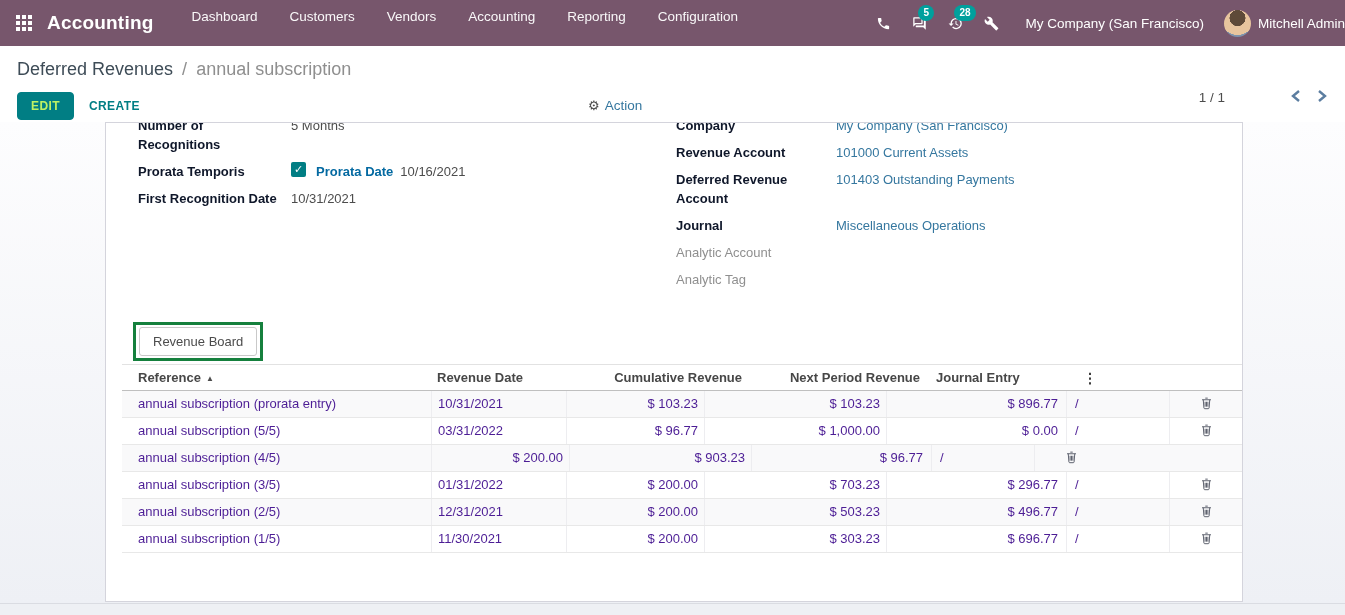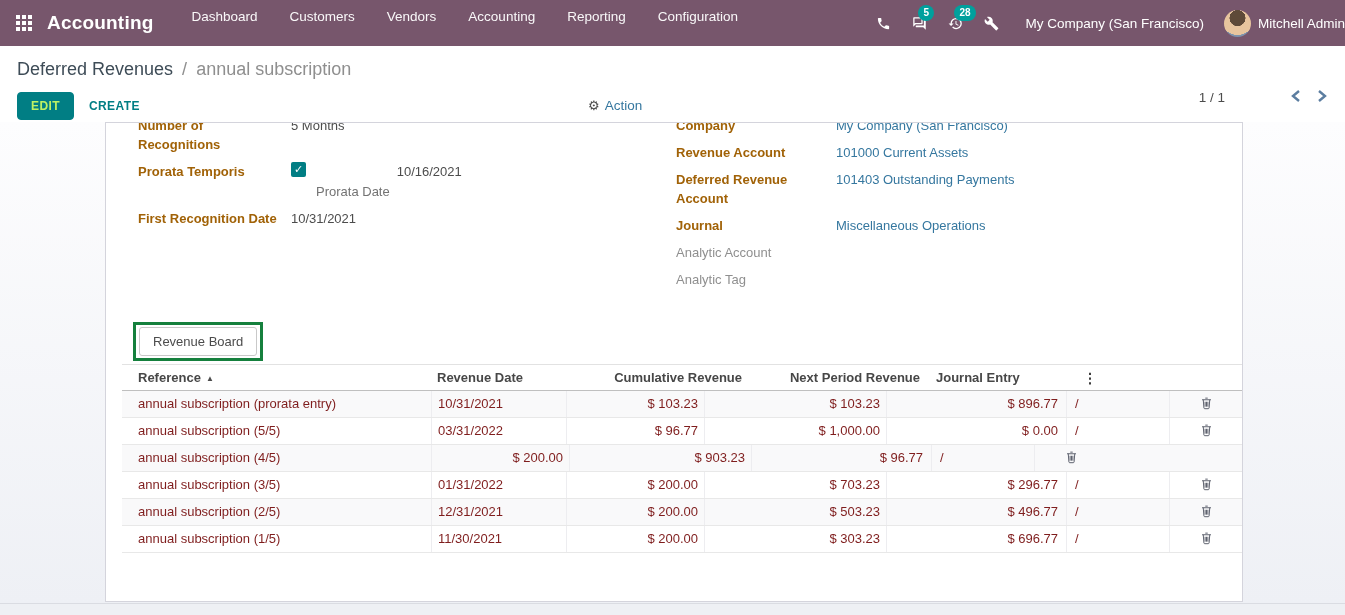--- a/index.html
+++ b/index.html
@@ -38,39 +38,39 @@
   .pager-btn svg { width:10px; height:12px; stroke:#5b7da0; stroke-width:2.4; fill:none; }
 
   
   .main { height:481px; background:linear-gradient(180deg,#fdfdfe 0%,#eef0f5 100%); }
   .sheet { margin-left:105px; width:1138px; height:480px; background:#fff; border:1px solid #d4d4dc; overflow:hidden; position:relative; }
 
   .form-grid { display:flex; margin-top:-7px; padding-left:32px; font-size:13px; }
   .fcol-left { flex:0 0 538px; }
   .fcol-right { flex:1; }
   .field-row { display:flex; margin-bottom:8px; line-height:19px; }
-  .f-label { flex:0 0 153px; font-weight:700; color:#a16207; padding-right:8px; }
+  .f-label { flex:0 0 153px; font-weight:700; color:#0f172a; padding-right:8px; }
   .fcol-right .f-label { flex:0 0 160px; }
   .f-label.empty { font-weight:400; color:#8f8f8f; }
   .f-value { color:#4c4c4c; }
   .f-link { color:#35779f; cursor:pointer; }
   .checkbox { width:15px; height:15px; background:#017e84; border-radius:2px; display:inline-flex; align-items:center; justify-content:center; color:#fff; font-size:11px; line-height:1; cursor:pointer; margin-right:10px; flex-shrink:0; }
-  .inline-label { font-weight:400; color:#737373; margin-right:7px;margin-top:20px; }
+  .inline-label { font-weight:700; color:#0369a1; margin-right:7px; }
 
   .board-wrap { margin:25px 0 0 27px; display:inline-block; border:3px solid #15803d; padding:2px 3px; }
   .btn-board { background:#fff; border:1px solid #c9c9c9; border-radius:3px; padding:6px 13px; font-size:13px; color:#4c4c4c; cursor:pointer; font-family:inherit; }
 
   
   .table { margin:3px 0 0 16px; width:1121px; font-size:13px; }
   .t-header { display:flex; height:27px; border-top:1px solid #e2e2e2; border-bottom:1px solid #bfbfbf; font-weight:700; color:#474747; }
   .t-header .cell { cursor:pointer; }
   .t-row { display:flex; height:27px; border-bottom:1px solid #e8e8e8; cursor:pointer; }
   .t-body .t-row:nth-child(odd) { background:#f9f9fa; }
   .cell { line-height:26px; white-space:nowrap; overflow:hidden; }
-  .t-row .cell { color:#7f1d1d; }
+  .t-row .cell { color:#4c1d95; }
   .t-row .cell + .cell { border-left:1px solid #ededf0; }
   .c-ref  { width:309px; padding-left:16px; }
   .c-date { width:135px; padding-left:6px; }
   .c-rev  { width:138px; text-align:right; padding-right:6px; }
   .c-cum  { width:182px; text-align:right; padding-right:6px; }
   .c-next { width:180px; text-align:right; padding-right:8px; }
   .c-jrnl { width:103px; padding-left:8px; }
   .c-del  { width:74px; text-align:center; }
   .sort-arrow { font-size:8px; color:#4c4c4c; margin-left:5px; vertical-align:1px; }
   .kebab { display:block; text-align:right; padding-right:8px; color:#3c3c3c; font-weight:700; font-size:14px; cursor:pointer; }

